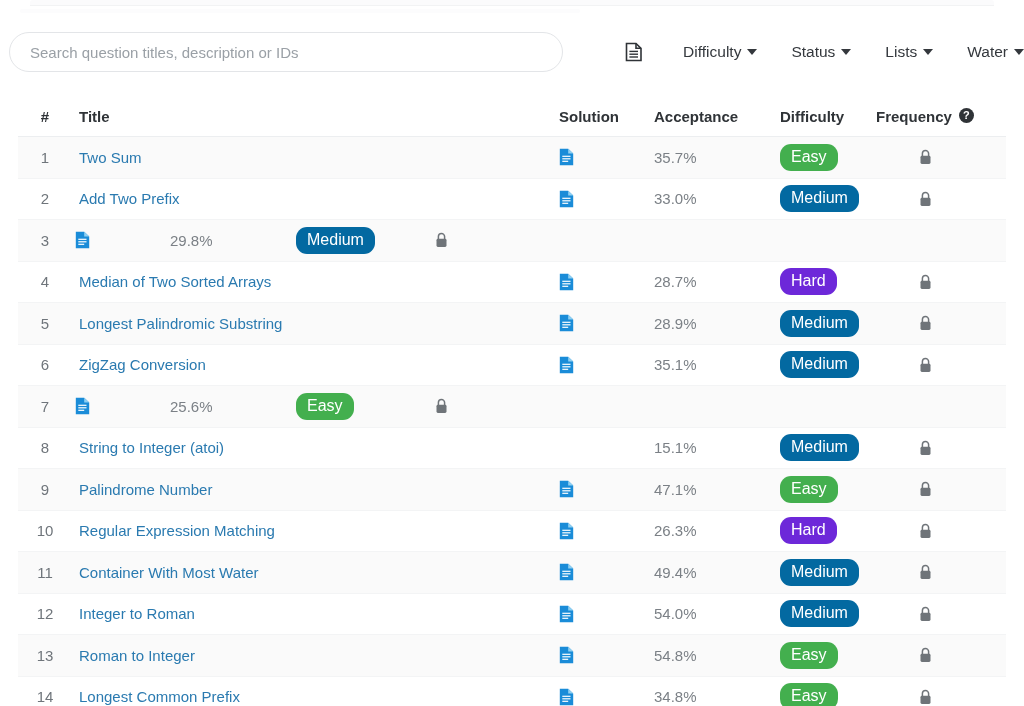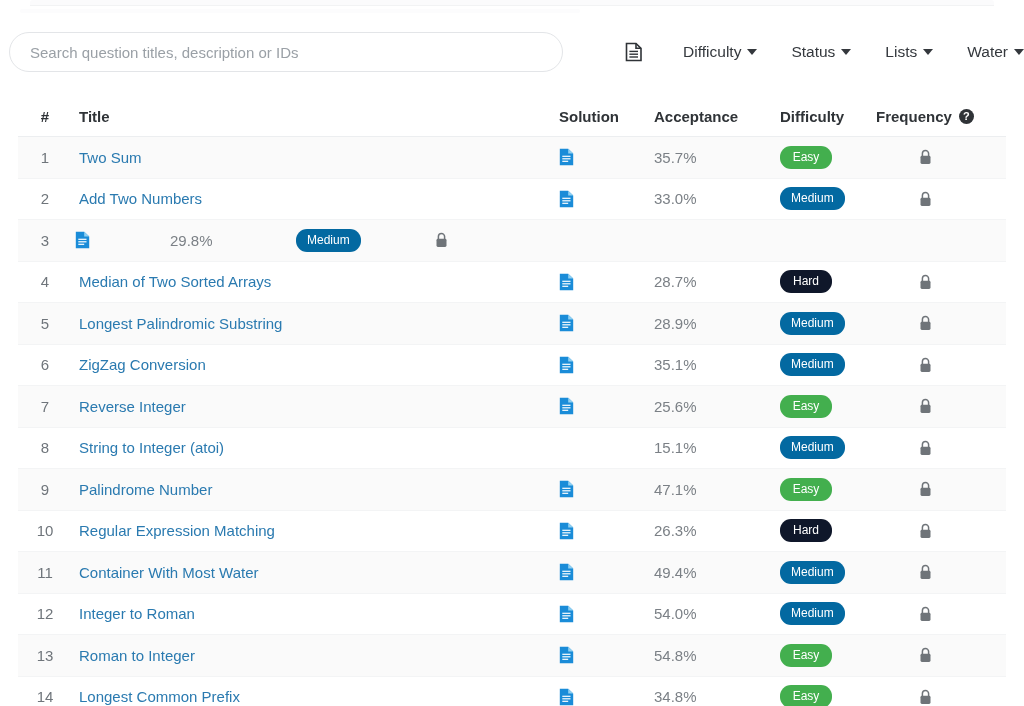--- a/index.html
+++ b/index.html
@@ -145,45 +145,45 @@
   }
   .body-row.even {
     background: #ffffff;
   }
 
   .c-num   { width: 54px;  text-align: center; color: #6f757b; flex: none; }
   .c-title { width: 484px; flex: none; padding-left: 7px; box-sizing: border-box; }
   .c-sol   { width: 95px;  flex: none; padding-left: 3px; box-sizing: border-box; }
   .c-acc   { width: 128px; flex: none; color: #7b8086; padding-left: 3px; box-sizing: border-box; }
   .c-diff  { width: 97px;  flex: none; padding-left: 1px; box-sizing: border-box; }
-  .c-freq  { width: 110px; flex: none; display: flex; align-items: center; }
+  .c-freq  { width: 110px; flex: none; display: flex; }
 
   .head-row .c-num  { color: #2f3337; }
   .head-row .c-acc  { color: #2f3337; }
   .head-row .c-freq { padding-left: 0px; }
 
   .title-link {
     color: #2a7ab0;
     text-decoration: none;
     cursor: pointer;
   }
 
   .badge {
     display: inline-block;
     border-radius: 11px;
     color: #ffffff;
-    font-size: 12px;
+    font-size: 16px;
     line-height: 1;
     padding: 5px 11px 6px 11px;
     text-align: center;
     min-width: 30px;
   }
   .badge.easy   { background: #43af4e; }
   .badge.medium { background: #0369a1; }
-  .badge.hard   { background: #0f172a; }
+  .badge.hard   { background: #6d28d9; }
 
   .help-icon {
     display: inline-flex;
     align-items: center;
     justify-content: center;
     width: 15px;
     height: 15px;
     border-radius: 50%;
     background: #2f3337;
     color: #ffffff;
@@ -287,21 +287,21 @@
             <span class="lock-wrap">
               <svg width="13" height="16" viewBox="0 0 13 16">
                 <path d="M3.4 7 V4.6 a3.1 3.1 0 0 1 6.2 0 V7" fill="none" stroke="#6f7479" stroke-width="1.5"></path>
                 <rect x="1.5" y="6.8" width="10" height="8.2" rx="1.4" fill="#6f7479"></rect>
               </svg>
             </span>
           </div>
         </div>
         <div class="row body-row even">
           <div class="c-num">2</div>
-          <div class="c-title"><a class="title-link">Add Two Numbers</a></div>
+          <div class="c-title"><a class="title-link">Add Two Prefix</a></div>
           <div class="c-sol">
             <svg class="sol-icon" width="15" height="18" viewBox="0 0 15 18">
               <path d="M0.8 0.8 H9.2 L14.2 5.6 V17.2 H0.8 Z" fill="#1a8cd8"></path>
               <path d="M9.2 0.8 V5.6 H14.2 Z" fill="#8fd0f2"></path>
               <line x1="3.3" y1="8.3" x2="11.5" y2="8.3" stroke="#ffffff" stroke-width="1.2"></line>
               <line x1="3.3" y1="10.8" x2="11.5" y2="10.8" stroke="#ffffff" stroke-width="1.2"></line>
               <line x1="3.3" y1="13.3" x2="9.2" y2="13.3" stroke="#ffffff" stroke-width="1.2"></line>
             </svg>
           </div>
           <div class="c-acc">33.0%</div>
@@ -401,21 +401,20 @@
             <span class="lock-wrap">
               <svg width="13" height="16" viewBox="0 0 13 16">
                 <path d="M3.4 7 V4.6 a3.1 3.1 0 0 1 6.2 0 V7" fill="none" stroke="#6f7479" stroke-width="1.5"></path>
                 <rect x="1.5" y="6.8" width="10" height="8.2" rx="1.4" fill="#6f7479"></rect>
               </svg>
             </span>
           </div>
         </div>
         <div class="row body-row odd">
           <div class="c-num">7</div>
-          <div class="c-title"><a class="title-link">Reverse Integer</a></div>
           <div class="c-sol">
             <svg class="sol-icon" width="15" height="18" viewBox="0 0 15 18">
               <path d="M0.8 0.8 H9.2 L14.2 5.6 V17.2 H0.8 Z" fill="#1a8cd8"></path>
               <path d="M9.2 0.8 V5.6 H14.2 Z" fill="#8fd0f2"></path>
               <line x1="3.3" y1="8.3" x2="11.5" y2="8.3" stroke="#ffffff" stroke-width="1.2"></line>
               <line x1="3.3" y1="10.8" x2="11.5" y2="10.8" stroke="#ffffff" stroke-width="1.2"></line>
               <line x1="3.3" y1="13.3" x2="9.2" y2="13.3" stroke="#ffffff" stroke-width="1.2"></line>
             </svg>
           </div>
           <div class="c-acc">25.6%</div>

